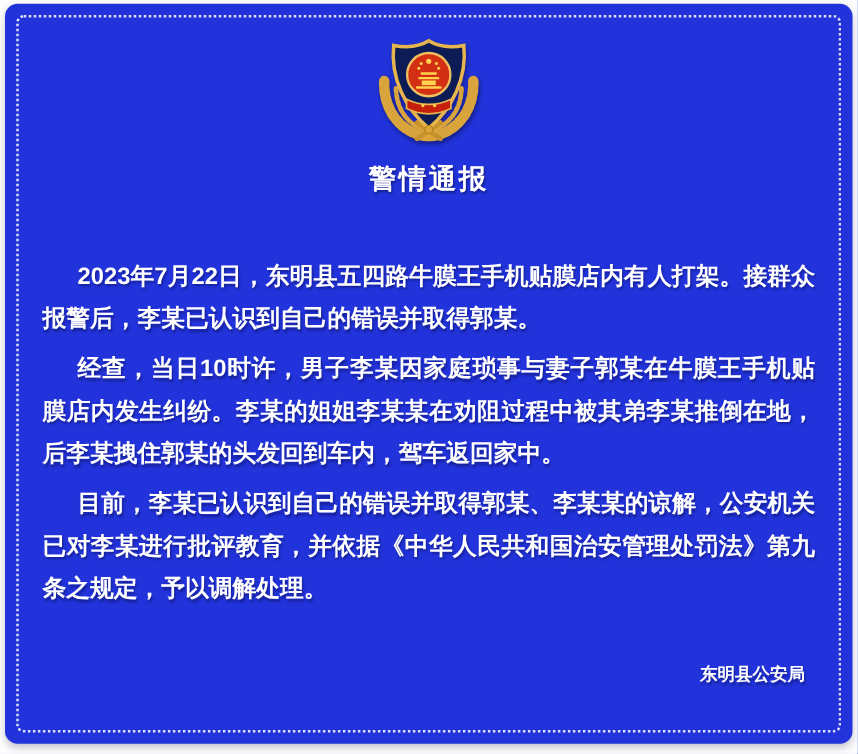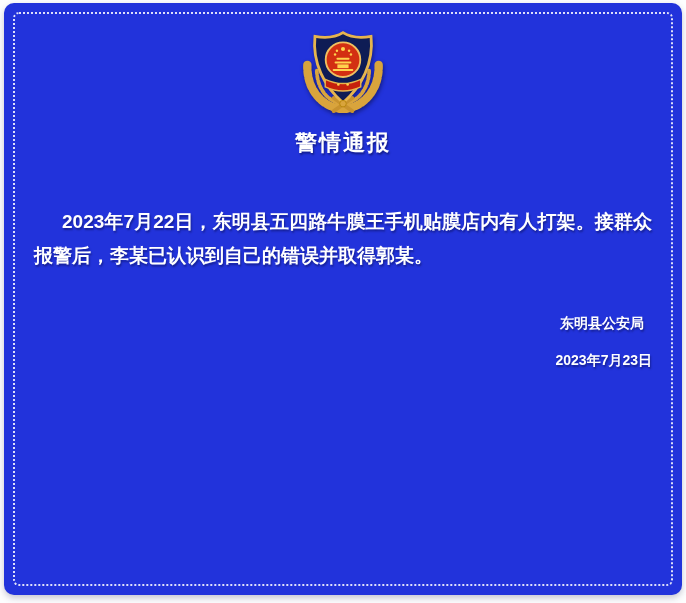--- a/index.html
+++ b/index.html
@@ -120,22 +120,23 @@
           </g>
 
           <circle cx="50" cy="82" r="3.5" fill="#d9a43c" stroke="#b8860b" stroke-width="1"></circle>
         </svg>
       </div>
 
       <div class="title">警情通报</div>
 
       <div class="body-text">
         <p>2023年7月22日，东明县五四路牛膜王手机贴膜店内有人打架。接群众报警后，李某已认识到自己的错误并取得郭某。</p>
+        <p>经查，当日10时许，男子李某因家庭琐事与妻子郭某在牛膜王手机贴膜店内发生纠纷。李某的姐姐李某某在劝阻过程中被其弟李某推倒在地，后李某拽住郭某的头发回到车内，驾车返回家中。</p>
+        <p>目前，李某已认识到自己的错误并取得郭某、李某某的谅解，公安机关已对李某进行批评教育，并依据《中华人民共和国治安管理处罚法》第九条之规定，予以调解处理。</p>
       </div>
 
       <div class="signature-block">
         <div class="sig-name">东明县公安局</div>
-        <div class="sig-date">2023年7月23日</div>
       </div>
 
     </div>
   </div>
 </div>
 
 </body></html>

